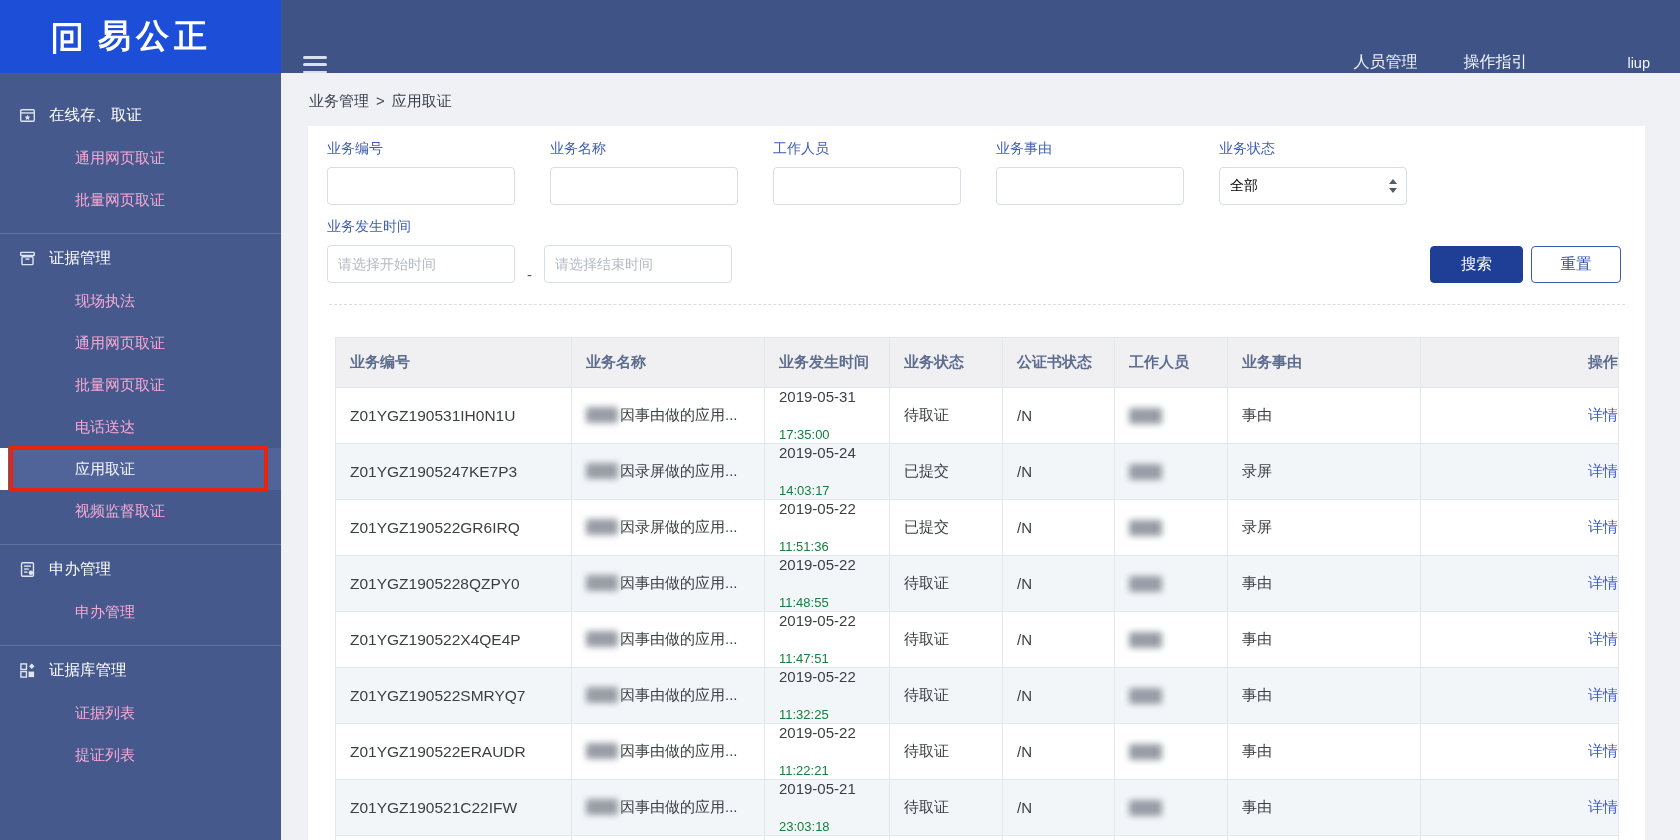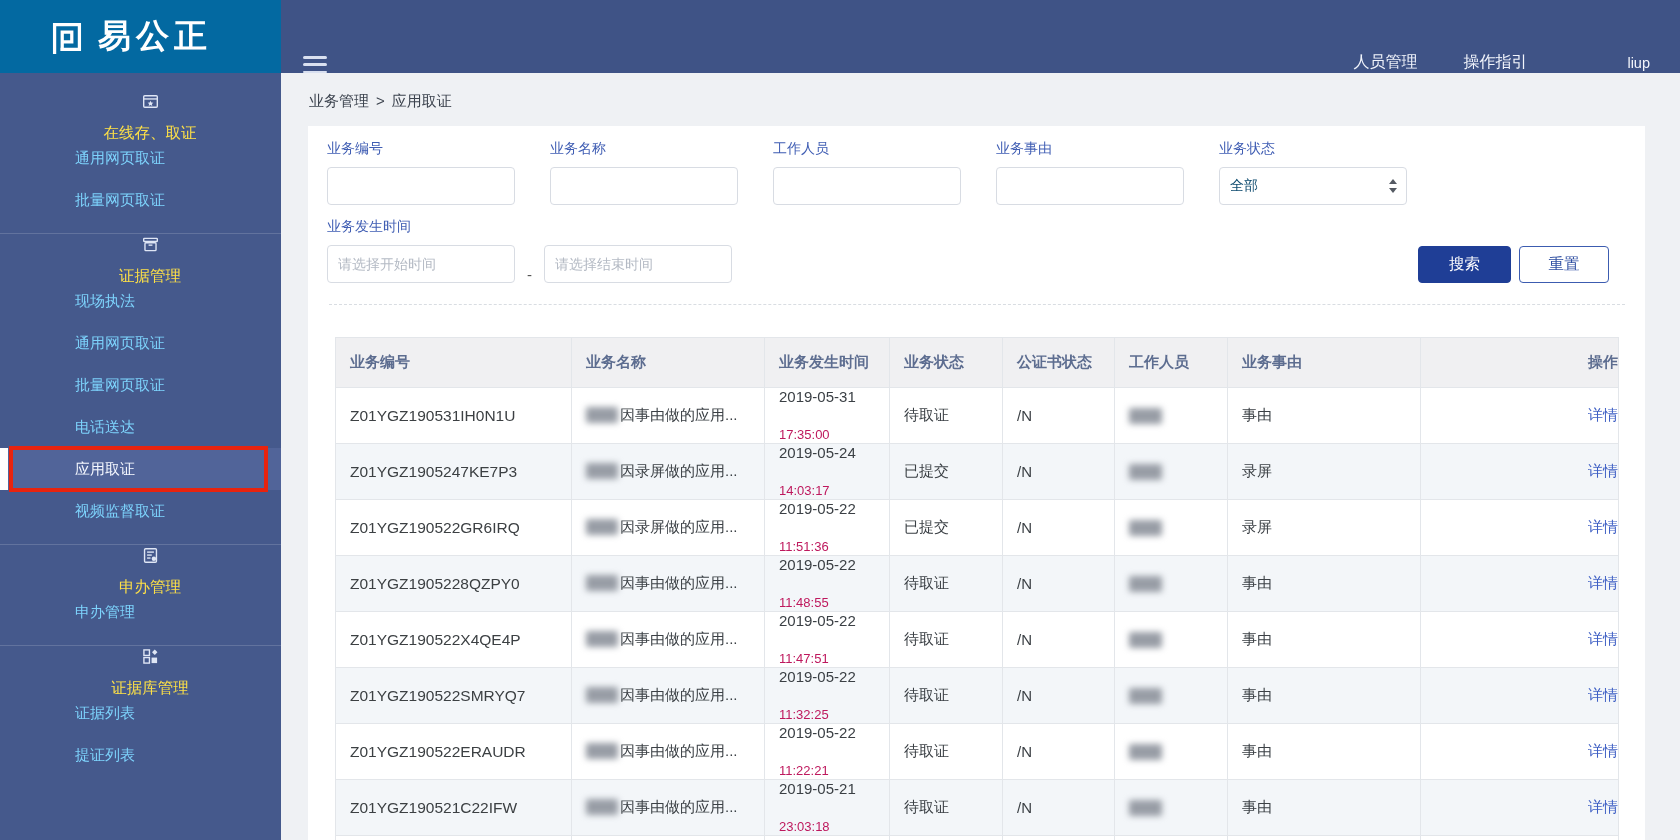--- a/index.html
+++ b/index.html
@@ -2,79 +2,79 @@
 <html><head>
 <meta charset="utf-8">
 <style>
   * { margin:0; padding:0; box-sizing:border-box; }
   html,body { width:1680px; height:840px; overflow:hidden; }
   body { font-family:"Liberation Sans","DejaVu Sans",sans-serif; background:#eff1f4; }
   .app { position:relative; width:1680px; height:840px; overflow:hidden; }
 
   
   .topbar { position:absolute; left:0; top:0; width:1680px; height:73px; background:#3f5386; z-index:5; display:flex; }
-  .logo-block { width:281px; height:73px; background:#0369a1; display:flex; align-items:center; padding-left:46px; gap:10px; flex:0 0 281px; }
+  .logo-block { width:281px; height:73px; background:#1d4ed8; display:flex; align-items:center; padding-left:46px; gap:10px; flex:0 0 281px; }
   .logo-mark { width:42px; height:42px; }
   .logo-text { color:#ffffff; font-size:33px; font-weight:600; letter-spacing:5px; white-space:nowrap; }
   .topbar-main { flex:1; display:flex; align-items:flex-end; }
   .hamburger { width:24px; height:17px; margin-left:22px; display:flex; flex-direction:column; justify-content:space-between; cursor:pointer; }
   .hamburger i { display:block; height:2.5px; background:#d9e0f0; border-radius:2px; }
   .top-nav { margin-left:auto; display:flex; align-items:center; gap:46px; padding-right:30px; }
   .top-nav .nav-item { color:#f2f5fc; font-size:16px; cursor:pointer; }
   .top-nav .username { color:#f2f5fc; font-size:14.5px; margin-left:54px; cursor:pointer; }
 
   
   .sidebar { position:absolute; left:0; top:73px; width:281px; height:767px; background:#45598c; padding-top:20px; z-index:4; }
   .sb-section { padding-bottom:12px; }
   .sb-section + .sb-section { border-top:1px solid rgba(255,255,255,0.16); padding-top:2px; }
-  .sb-head { height:44px; display:flex; align-items:center; padding-left:19px; gap:13px; color:#fde047; font-size:15.5px; font-weight:500; cursor:pointer;flex-direction:column; }
+  .sb-head { height:44px; display:flex; align-items:center; padding-left:19px; gap:13px; color:#ffffff; font-size:15.5px; font-weight:500; cursor:pointer; }
   .sb-head svg { flex:0 0 17px; }
-  .sb-item { position:relative; height:42px; line-height:42px; padding-left:75px; color:#7dd3fc; font-size:15px; cursor:pointer; }
+  .sb-item { position:relative; height:42px; line-height:42px; padding-left:75px; color:#f9a8d4; font-size:15px; cursor:pointer; }
   .sb-item.active { background:#516499; color:#f5f8ff; }
   .active-strip { position:absolute; left:0; top:0; bottom:0; width:8px; background:#ffffff; }
   .annotation-box { position:absolute; left:9px; right:13px; top:-2px; bottom:-2px; border:4px solid #e8230e; pointer-events:none; }
 
   
   .content { position:absolute; left:281px; top:73px; right:0; bottom:0; background:#eff1f4; }
   .breadcrumb { padding:19px 15px 0 28px; font-size:15px; color:#3c434e; }
   .breadcrumb .sep { margin:0 7px; color:#3c434e; }
   .panel { position:absolute; left:27px; top:53px; width:1337px; bottom:0; background:#ffffff; overflow:hidden; }
 
   
   .filters { position:relative; padding:14px 0 0 19px; }
   .f-row1 { display:flex; gap:35px; }
   .f-field { width:188px; }
   .f-label { font-size:14px; color:#3f5db3; margin-bottom:9px; }
-  .f-input, .f-select { width:188px; height:38px; border:1px solid #d8dce3; border-radius:4px; background:#fff; font-size:14px; color:#0c4a6e; padding:0 10px; outline:none; font-family:inherit; }
+  .f-input, .f-select { width:188px; height:38px; border:1px solid #d8dce3; border-radius:4px; background:#fff; font-size:14px; color:#000000; padding:0 10px; outline:none; font-family:inherit; }
   .f-input::placeholder { color:#b4bac4; }
   .f-select-wrap { position:relative; width:188px; height:38px; }
   .f-select-wrap .f-select { display:flex; align-items:center; cursor:pointer; }
   .stepper { position:absolute; right:9px; top:50%; transform:translateY(-50%); width:9px; height:14px; }
   .stepper::before { content:""; position:absolute; top:0; left:0; border-left:4.5px solid transparent; border-right:4.5px solid transparent; border-bottom:5px solid #555a63; }
   .stepper::after { content:""; position:absolute; bottom:0; left:0; border-left:4.5px solid transparent; border-right:4.5px solid transparent; border-top:5px solid #555a63; }
   .f-row2 { margin-top:13px; }
   .date-line { display:flex; align-items:flex-end; margin-top:9px; }
   .date-sep { margin:0 12px; color:#555; font-size:15px; }
-  .f-buttons { position:absolute; right:36px; bottom:0; display:flex; gap:8px;margin-top:28px; }
+  .f-buttons { position:absolute; right:24px; bottom:0; display:flex; gap:8px;margin-top:28px; }
   .btn { height:37px; border-radius:4px; font-size:15.5px; cursor:pointer; font-family:inherit; }
   .btn-search { width:93px; background:#1f3e96; border:1px solid #1f3e96; color:#ffffff; }
   .btn-reset { width:90px; background:#ffffff; border:1px solid #3c5cb0; color:#2f4fa2; }
   .dashed-divider { margin:21px 20px 0 21px; border-top:1px dashed #d9dde2; }
 
   
   .tbl-wrap { margin:32px 0 0 27px; width:1283px; }
   table { border-collapse:collapse; table-layout:fixed; width:1283px; }
   th, td { border:1px solid #e3e6ea; font-weight:normal; }
   thead th { height:50px; background:#f0f0f2; color:#5d6d90; font-size:15px; font-weight:600; text-align:left; padding-left:14px; }
   thead th.c-op, td.c-op { text-align:right; padding-left:0; }
   tbody td { height:54px; font-size:15px; color:#3b4045; padding-left:14px; background:#fff; }
   tbody tr:nth-child(even) td { background:#f3f6f9; }
   td.c-id { font-size:15.5px; color:#3c4043; }
   .d1 { color:#3b4045; line-height:1.25; }
-  .d2 { color:#be185d; font-size:13px; line-height:1.25;margin-top:20px; }
+  .d2 { color:#15803d; font-size:13px; line-height:1.25;margin-top:20px; }
   .blur { display:inline-block; height:16px; background:#989da6; border-radius:2px; filter:blur(3px); vertical-align:-3px; }
   .b-sm { width:32px; margin-right:2px; }
   .b-md { width:33px; }
   .b-lg { width:168px; }
   .detail { color:#3e5fc4; cursor:pointer; text-decoration:none; }
 </style>
 </head>
 <body>
 
 <div class="app">

